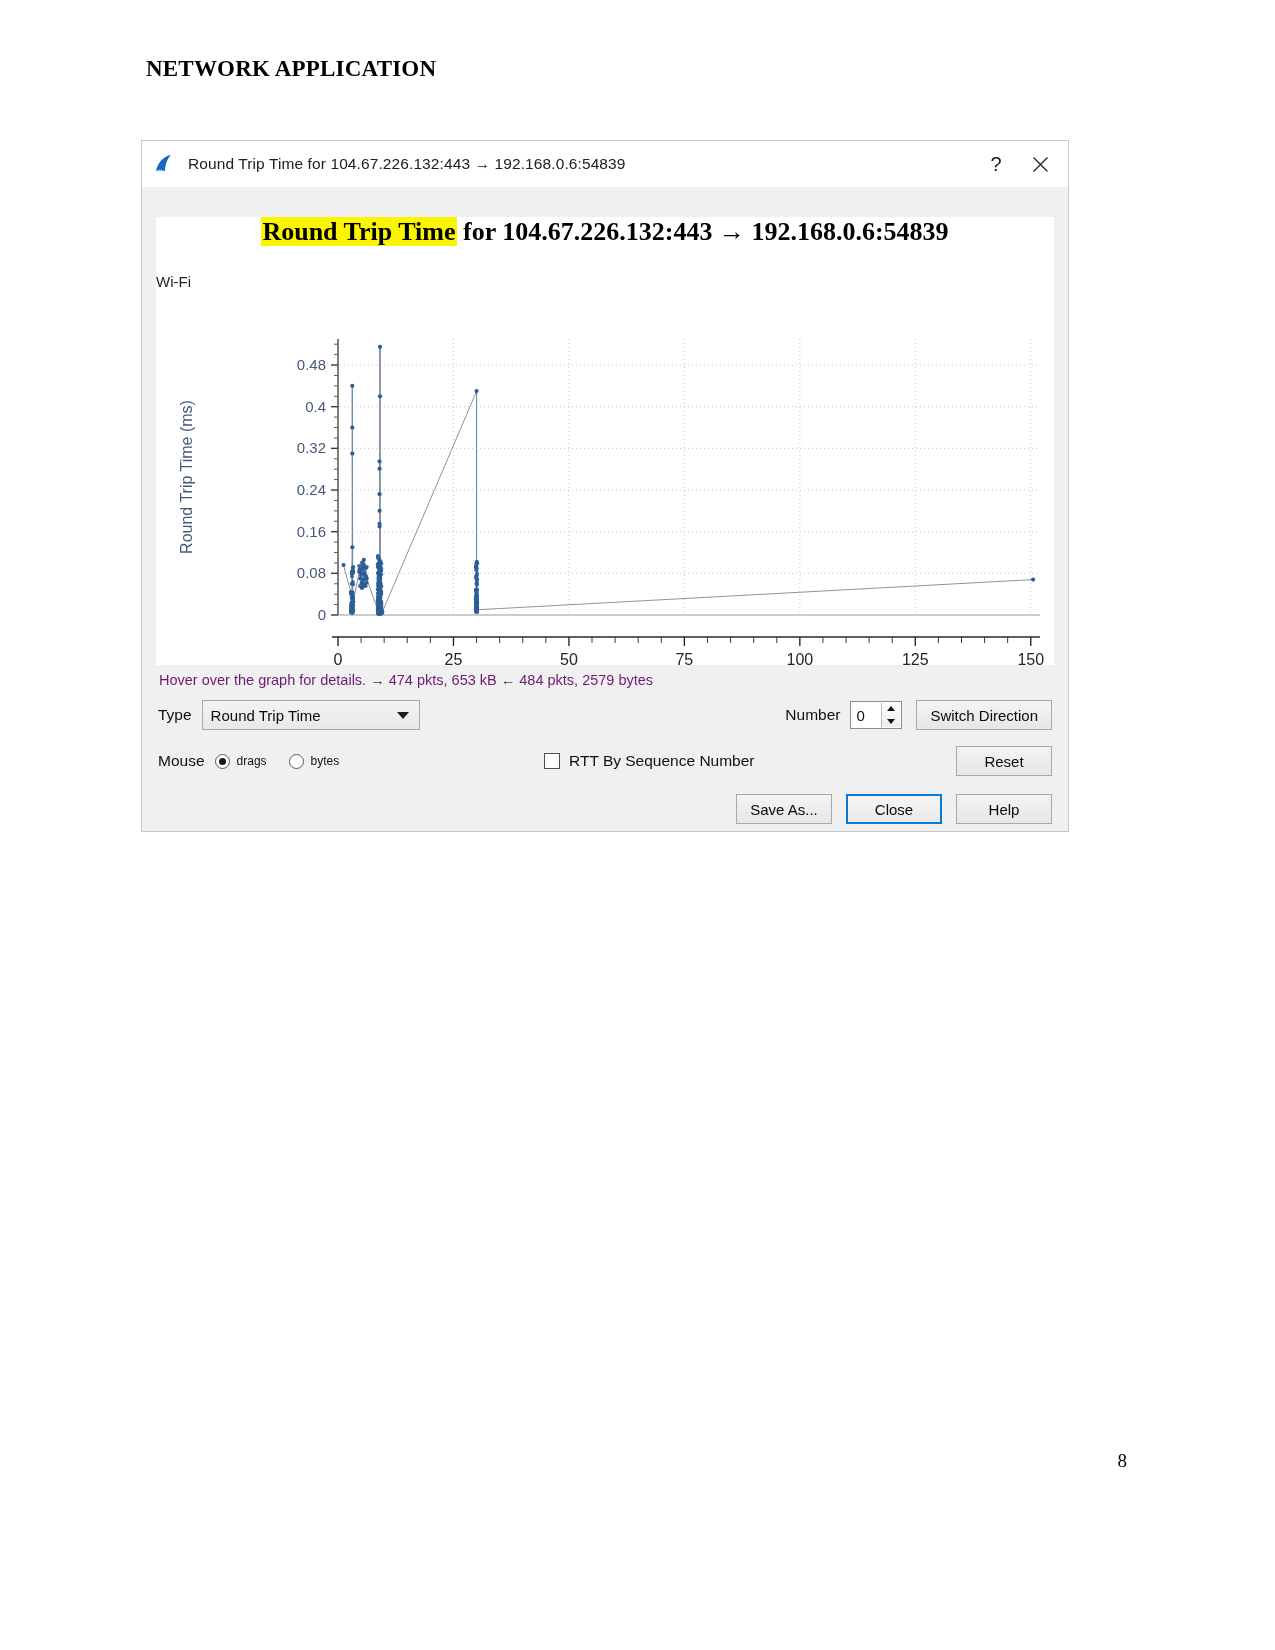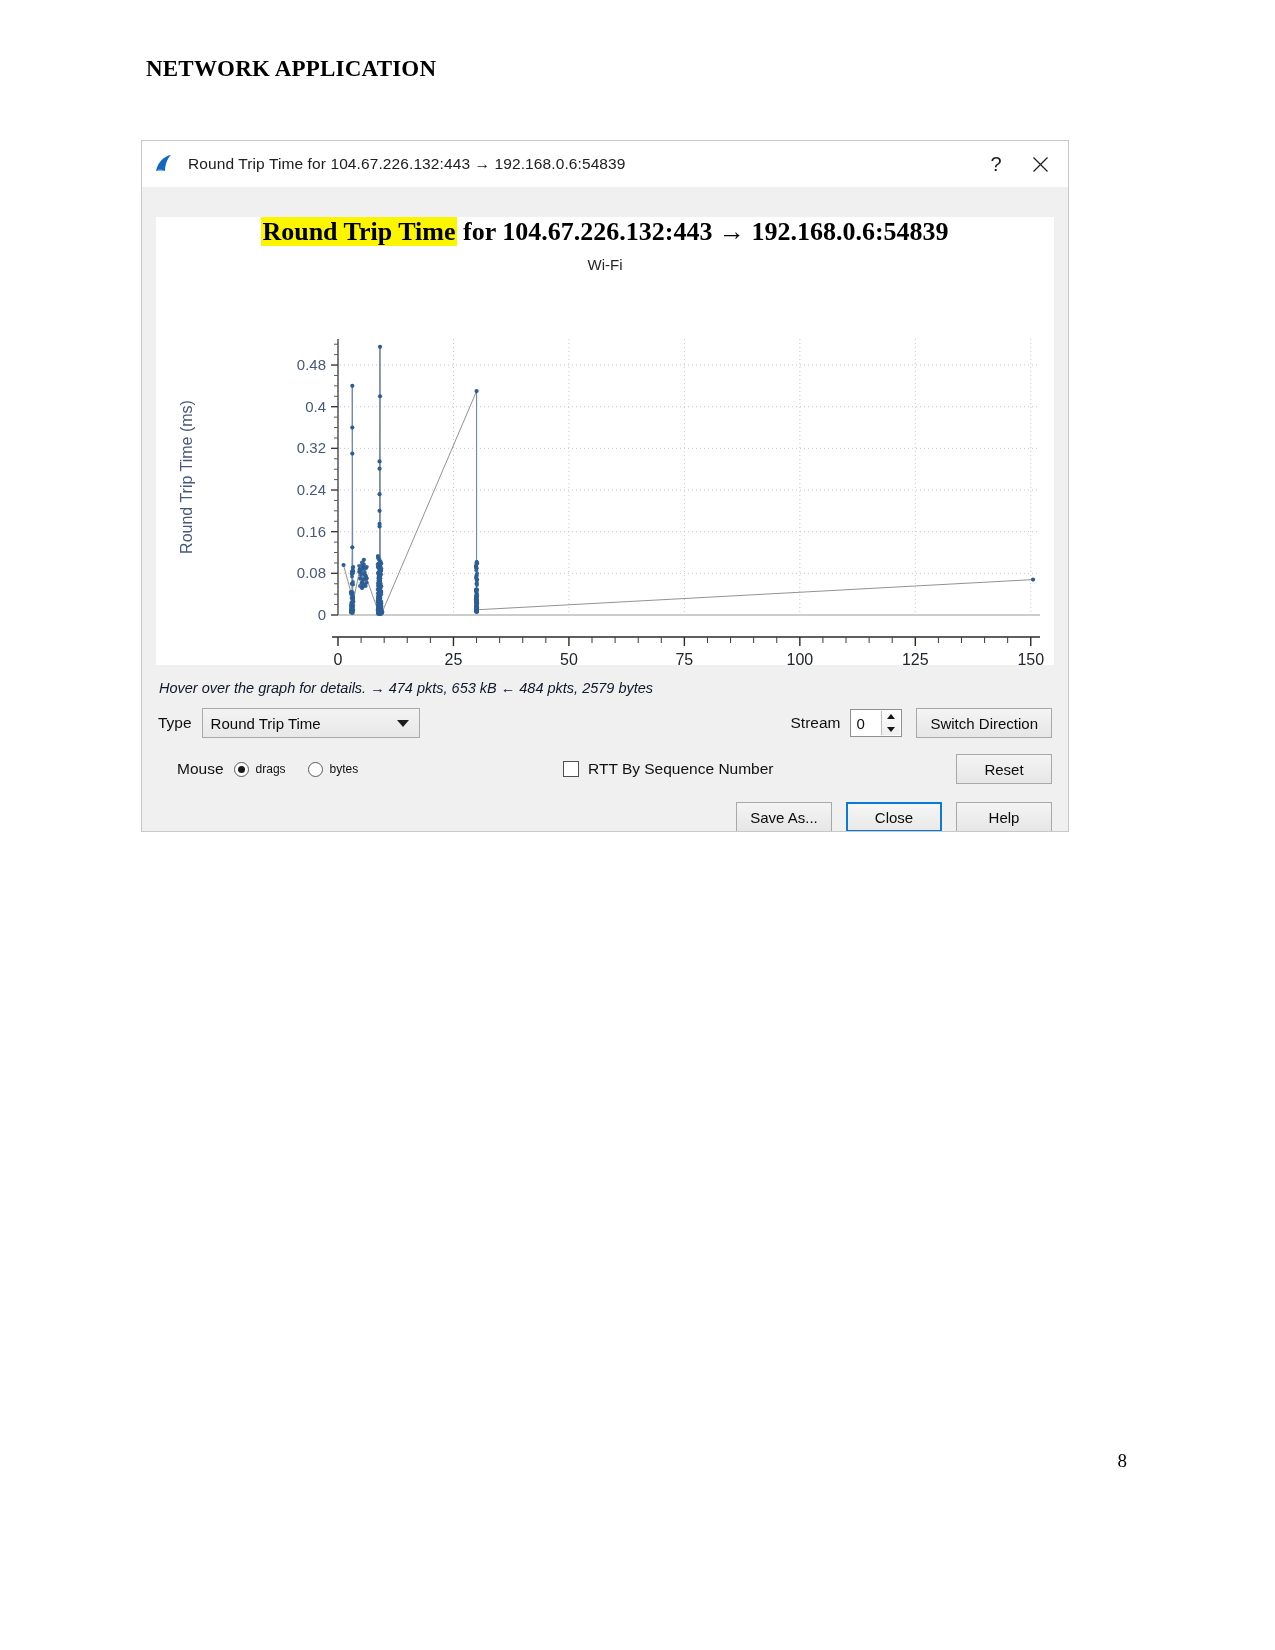--- a/index.html
+++ b/index.html
@@ -100,57 +100,55 @@
     font-weight: bold;
     font-size: 26px;
     color: #000;
     white-space: nowrap;
   }
   .plot-title .hl {
     background: #fbf600;
     padding: 0 1px;
   }
   .plot-subtitle {
-    text-align: center;
-    margin-top: 9px;
+    margin-top: 26px;
     font-size: 15px;
     color: #262626;
   }
   .chart-wrap {
     position: absolute;
     left: 0; right: 0;
     top: 110px;
     height: 338px;
   }
   .chart-svg { display: block; }
 
   
   .hint-bar {
-    margin: 15px 0 0 17px;
-    font-style: italic;
+    margin: 7px 0 0 17px;
     font-size: 14.5px;
-    color: #0f172a;
+    color: #701a75;
     white-space: nowrap;
   }
 
   
   .controls {
     position: relative;
     margin-top: 10px;
     padding: 0 16px;
     box-sizing: border-box;
     height: 150px;
   }
   .row {
     display: flex;
     align-items: center;
     position: relative;
   }
   .row-type { height: 34px; margin-top: 2px; }
-  .row-mouse { height: 34px; margin-top: 12px; margin-left: 19px; }
+  .row-mouse { height: 34px; margin-top: 12px; }
   .row-buttons { height: 34px; margin-top: 14px; justify-content: flex-end; }
 
   .field-label {
     font-size: 15.5px;
     color: #101010;
     margin-right: 10px;
     white-space: nowrap;
   }
 
   .combobox {
@@ -806,21 +804,21 @@
 
   <div class="controls">
 
     <div class="row row-type">
       <span class="field-label">Type</span>
       <div class="combobox">
         <span class="cb-text">Round Trip Time</span>
         <span class="caret-down"></span>
       </div>
       <div class="spacer-flex"></div>
-      <span class="field-label">Stream</span>
+      <span class="field-label">Number</span>
       <div class="spinbox">
         <span>0</span>
         <span class="spin-btns">
           <span class="spin-up"></span>
           <span class="spin-down"></span>
         </span>
       </div>
       <span class="btn-gap"></span>
       <div class="btn wide">Switch Direction</div>
     </div>

